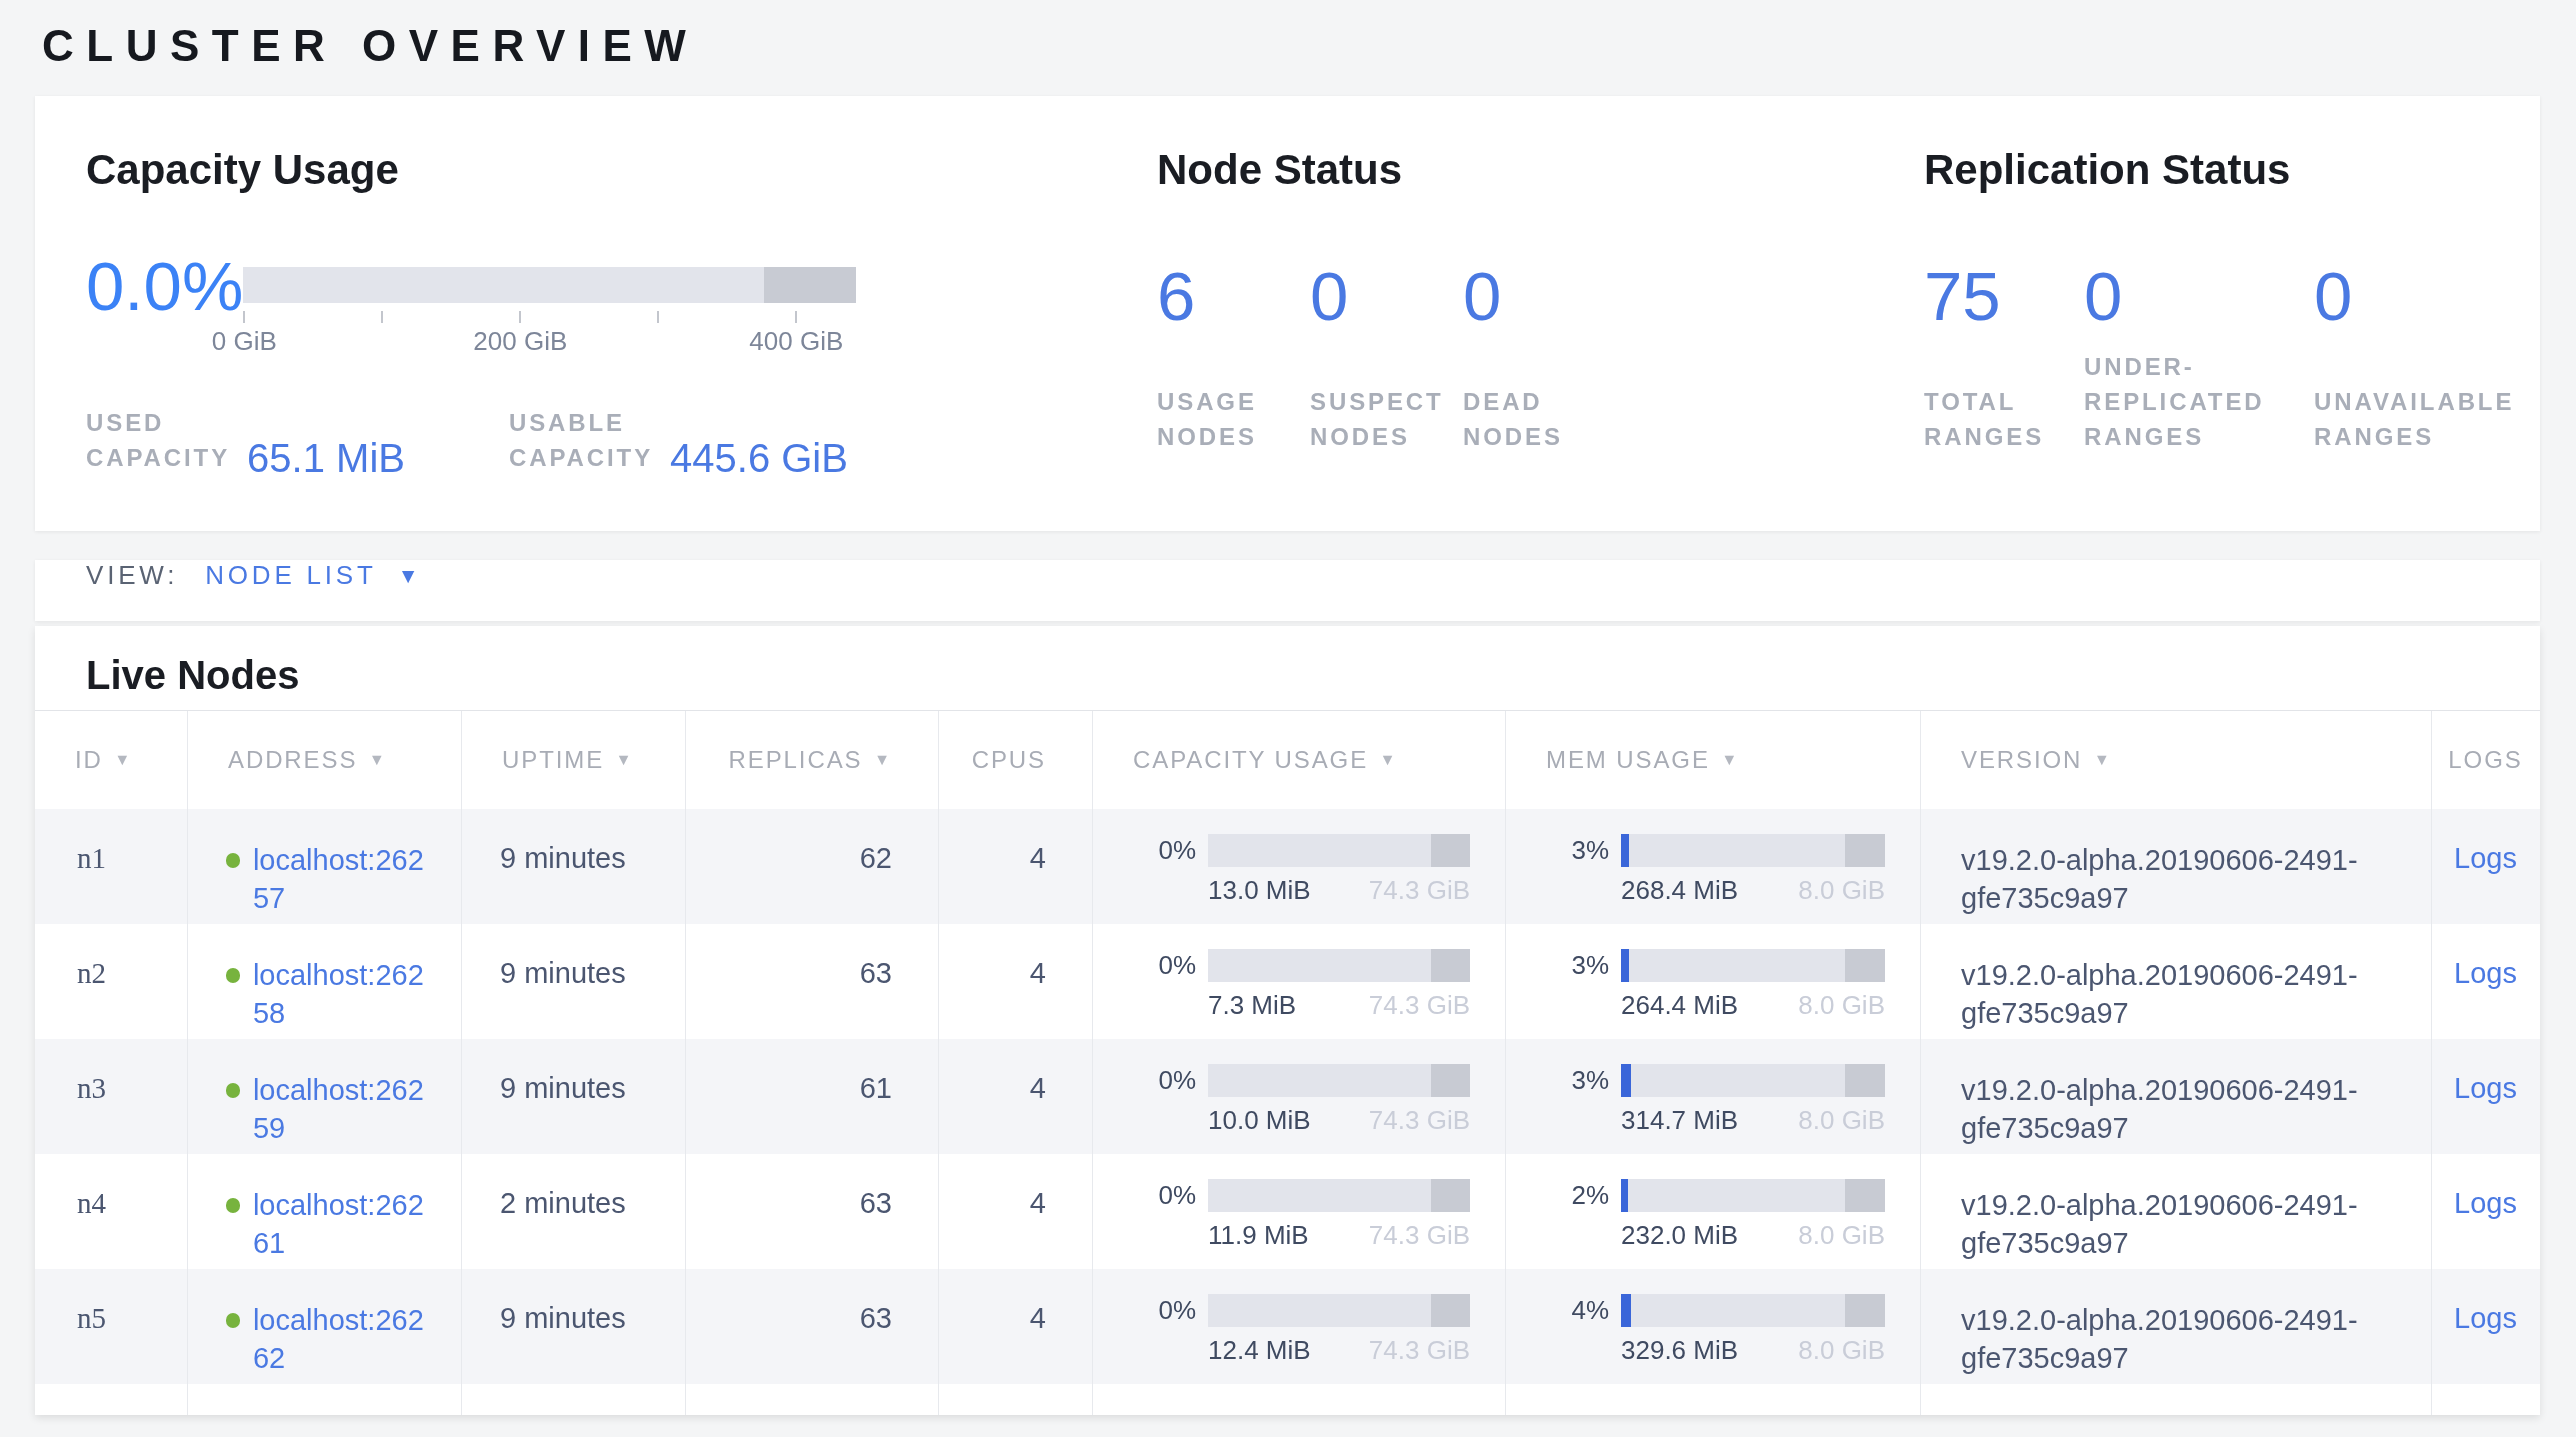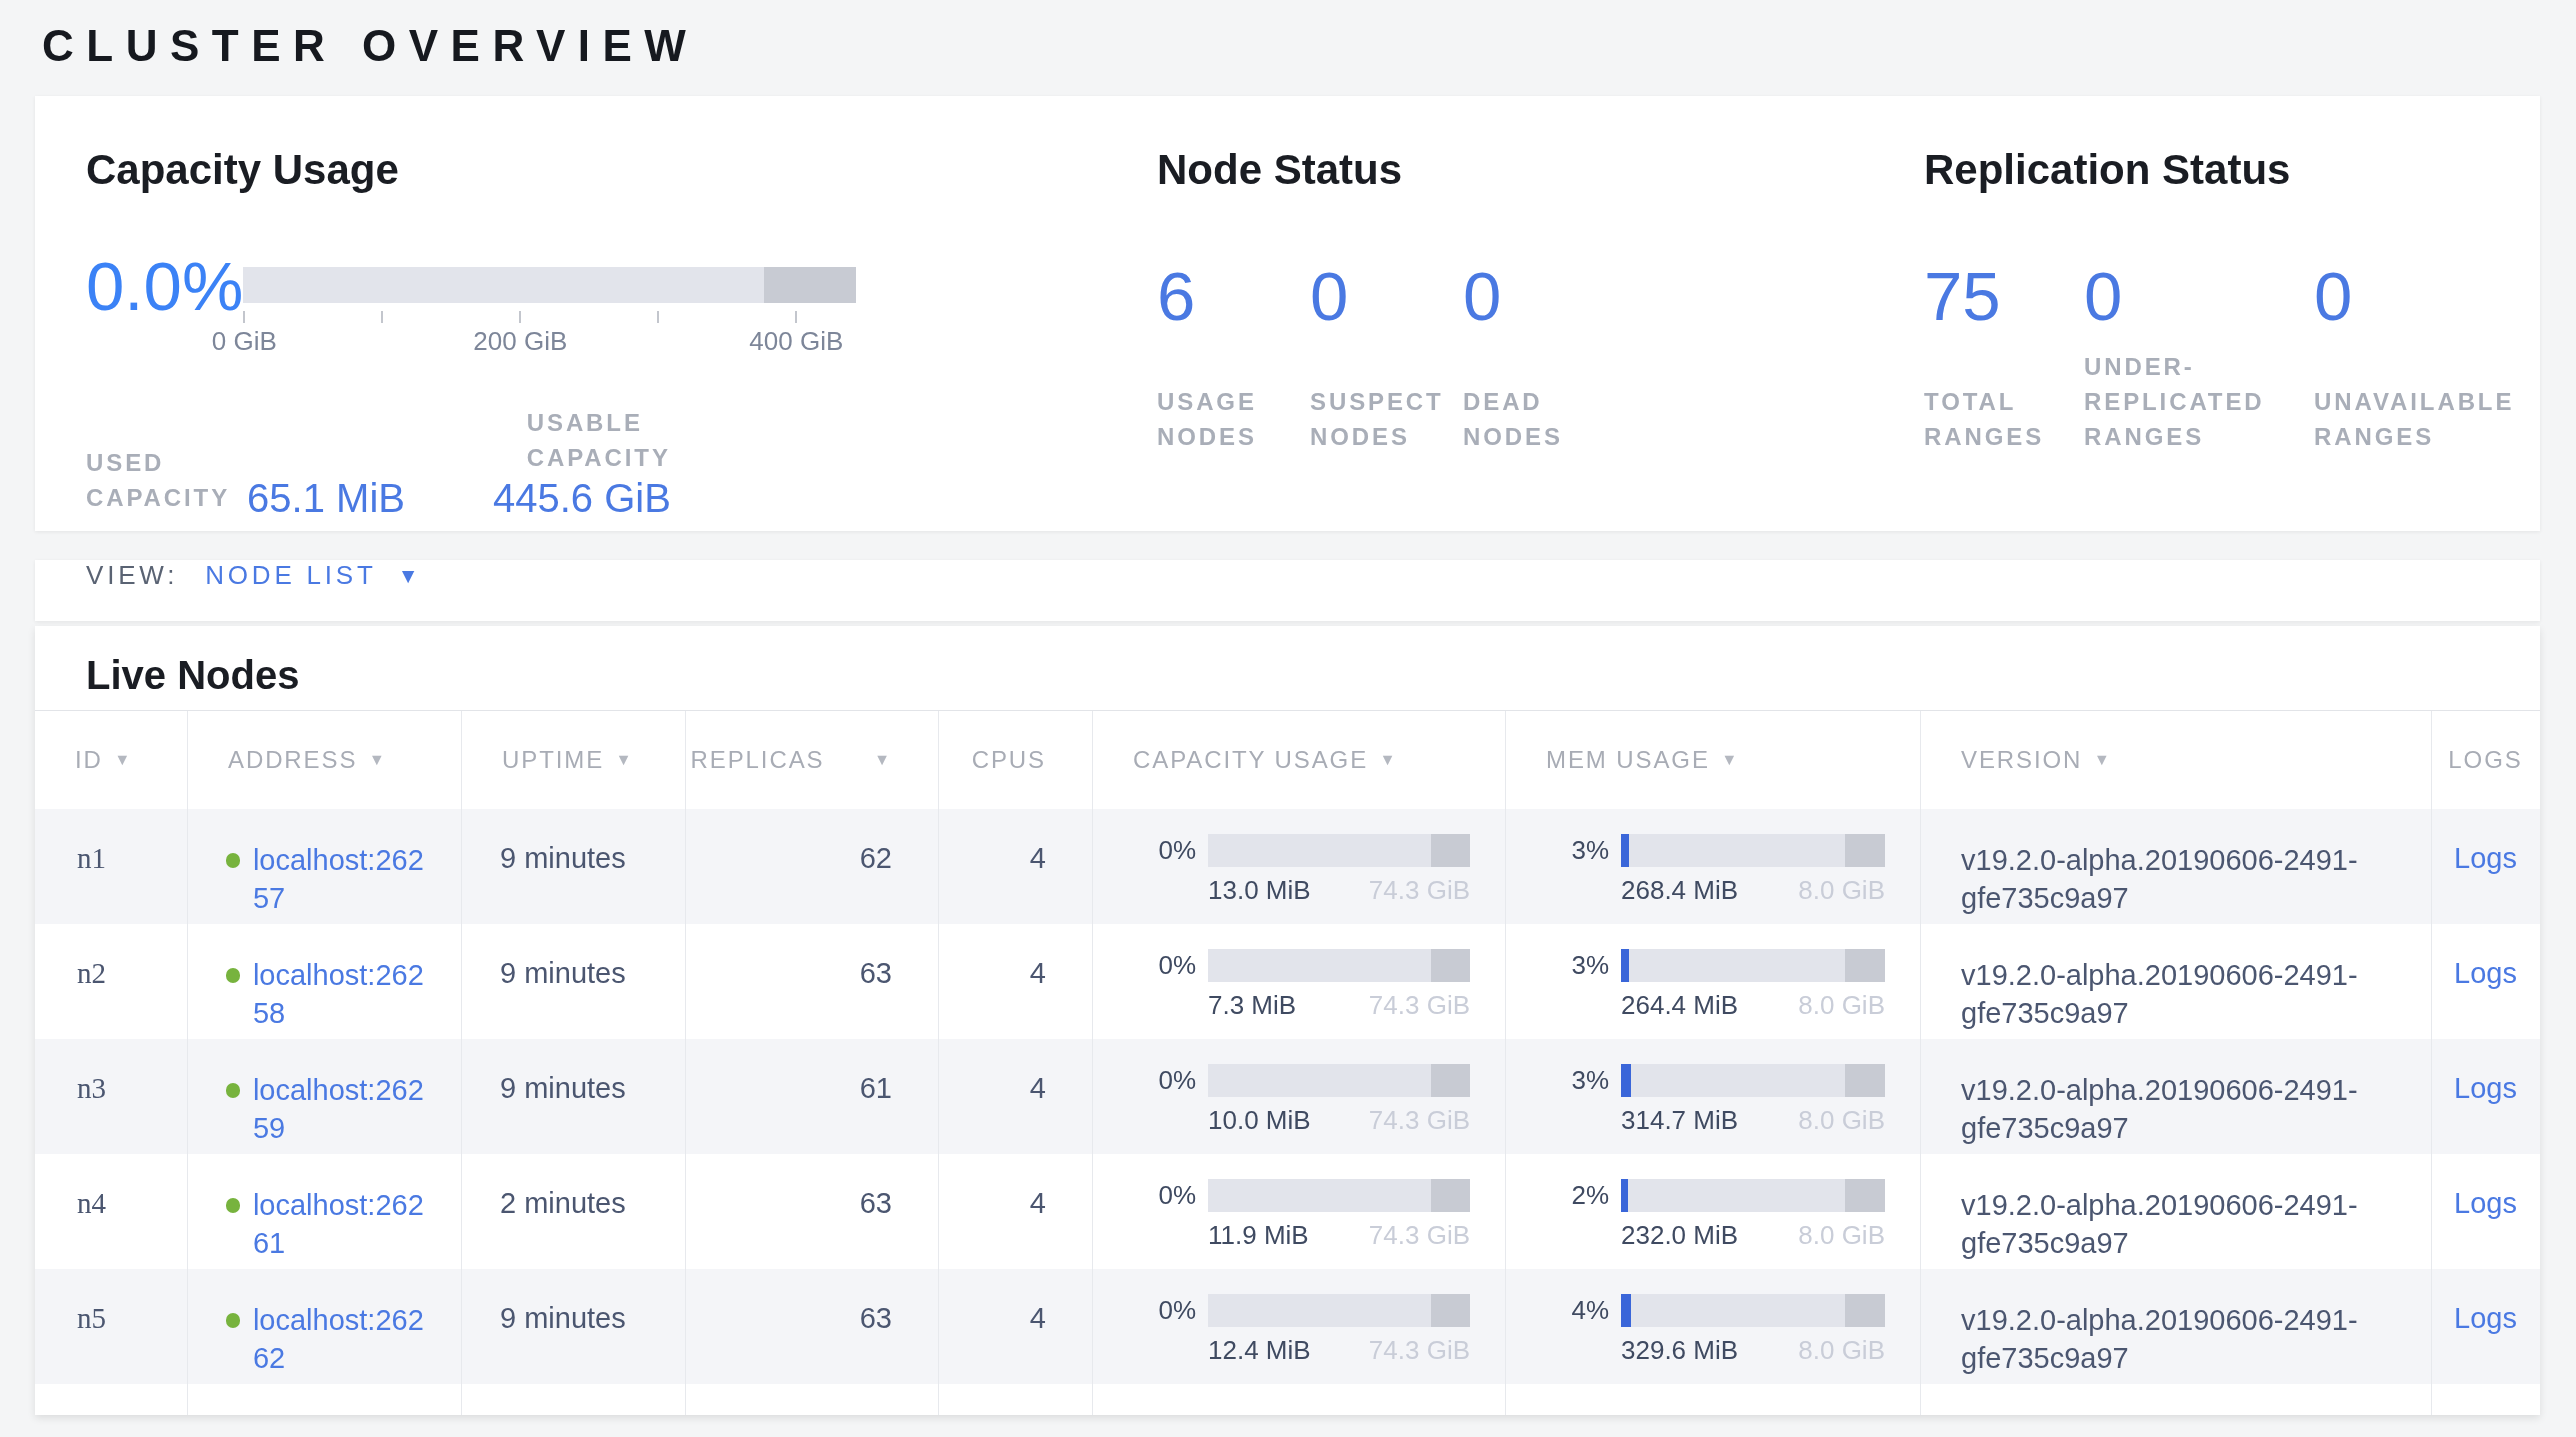--- a/index.html
+++ b/index.html
@@ -40,21 +40,21 @@
   .cap-bar .blue-fill { position:absolute; left:0; top:0; height:100%; background:#3a66d9; }
   .cap-ticks { position:relative; height:15.3px; margin-top:5.8px; }
   .cap-ticks i { position:absolute; top:1.9px; width:1.9px; height:12.5px; background:#c3c6cd; }
   .cap-axis { position:relative; height:31px; margin-top:1.9px; }
   .cap-axis span {
     position:absolute; transform:translateX(-50%);
     font-size:26px; color:#7d8699; white-space:nowrap;
   }
   .metrics-row { margin-top:48px; display:flex; }
   .metric { display:flex; align-items:flex-end; }
-  .metric + .metric { margin-left:71px;flex-direction:column; }
+  .metric + .metric { margin-left:104px; }
   .caps-label {
     font-size:24px; line-height:35px; letter-spacing:2.9px; color:#a9aeb8;font-weight:bold;
   }
   .metric-value { font-size:40px; line-height:40px; color:#4a79e2; margin-left:17px; position:relative; top:2.9px; }
 
   .sec-stats { position:absolute; top:0; }
   .sec-nodes { left:1122px; }
   .sec-repl  { left:1889px; }
   .sec-stats h2 { padding-top:50px; }
   .stat-numbers { display:flex; margin-top:66px; }
@@ -80,21 +80,21 @@
   .table-title { padding:25px 0 0 51px; height:84px; font-size:40px; }
 
   .thead { display:flex; height:99px; border-top:1px solid #e2e4e8; }
   .th {
     font-size:24px; letter-spacing:1.9px; color:#a8acb5;
     display:flex; align-items:center; padding-left:40px;
     border-right:1px solid #e7e9ed; height:100%;
   }
   .th:last-child { border-right:none; }
   .sort-icon { font-size:16.3px; color:#b4b8c0; margin-left:11.5px; }
-  .th.right { justify-content:flex-end; padding-right:46px; padding-left:0;gap:38px; }
+  .th.right { justify-content:flex-end; padding-right:46px; padding-left:0; }
   .th.center { justify-content:center; padding-left:0; }
 
   .trow { display:flex; height:115px; }
   .trow.odd  { background:#f4f5f8; }
   .trow.even { background:#fff; }
   .td { border-right:1px solid #e7e9ed; height:100%; padding-top:33px; font-size:29px; color:#4b5670; }
   .td:last-child { border-right:none; }
 
   
   .c1{width:153px;} .c2{width:274px;} .c3{width:224px;} .c4{width:253px;}

